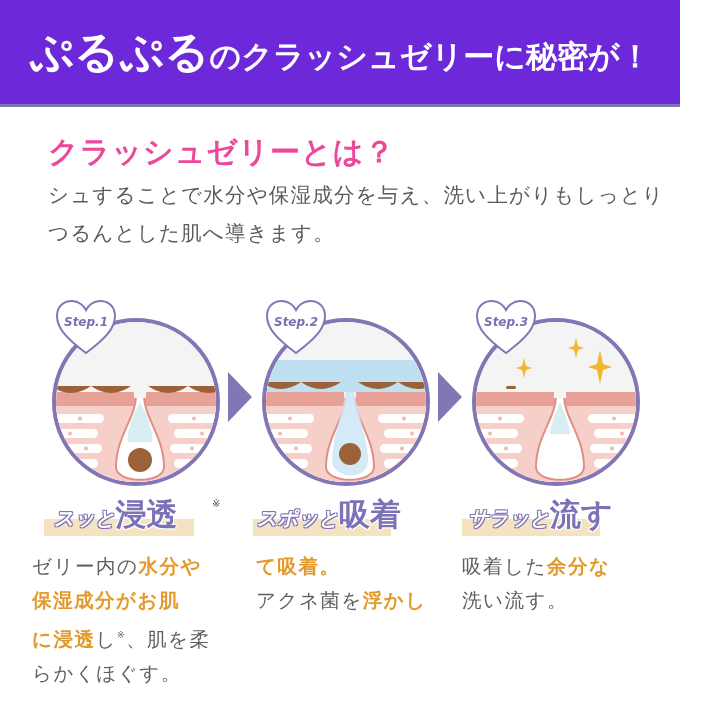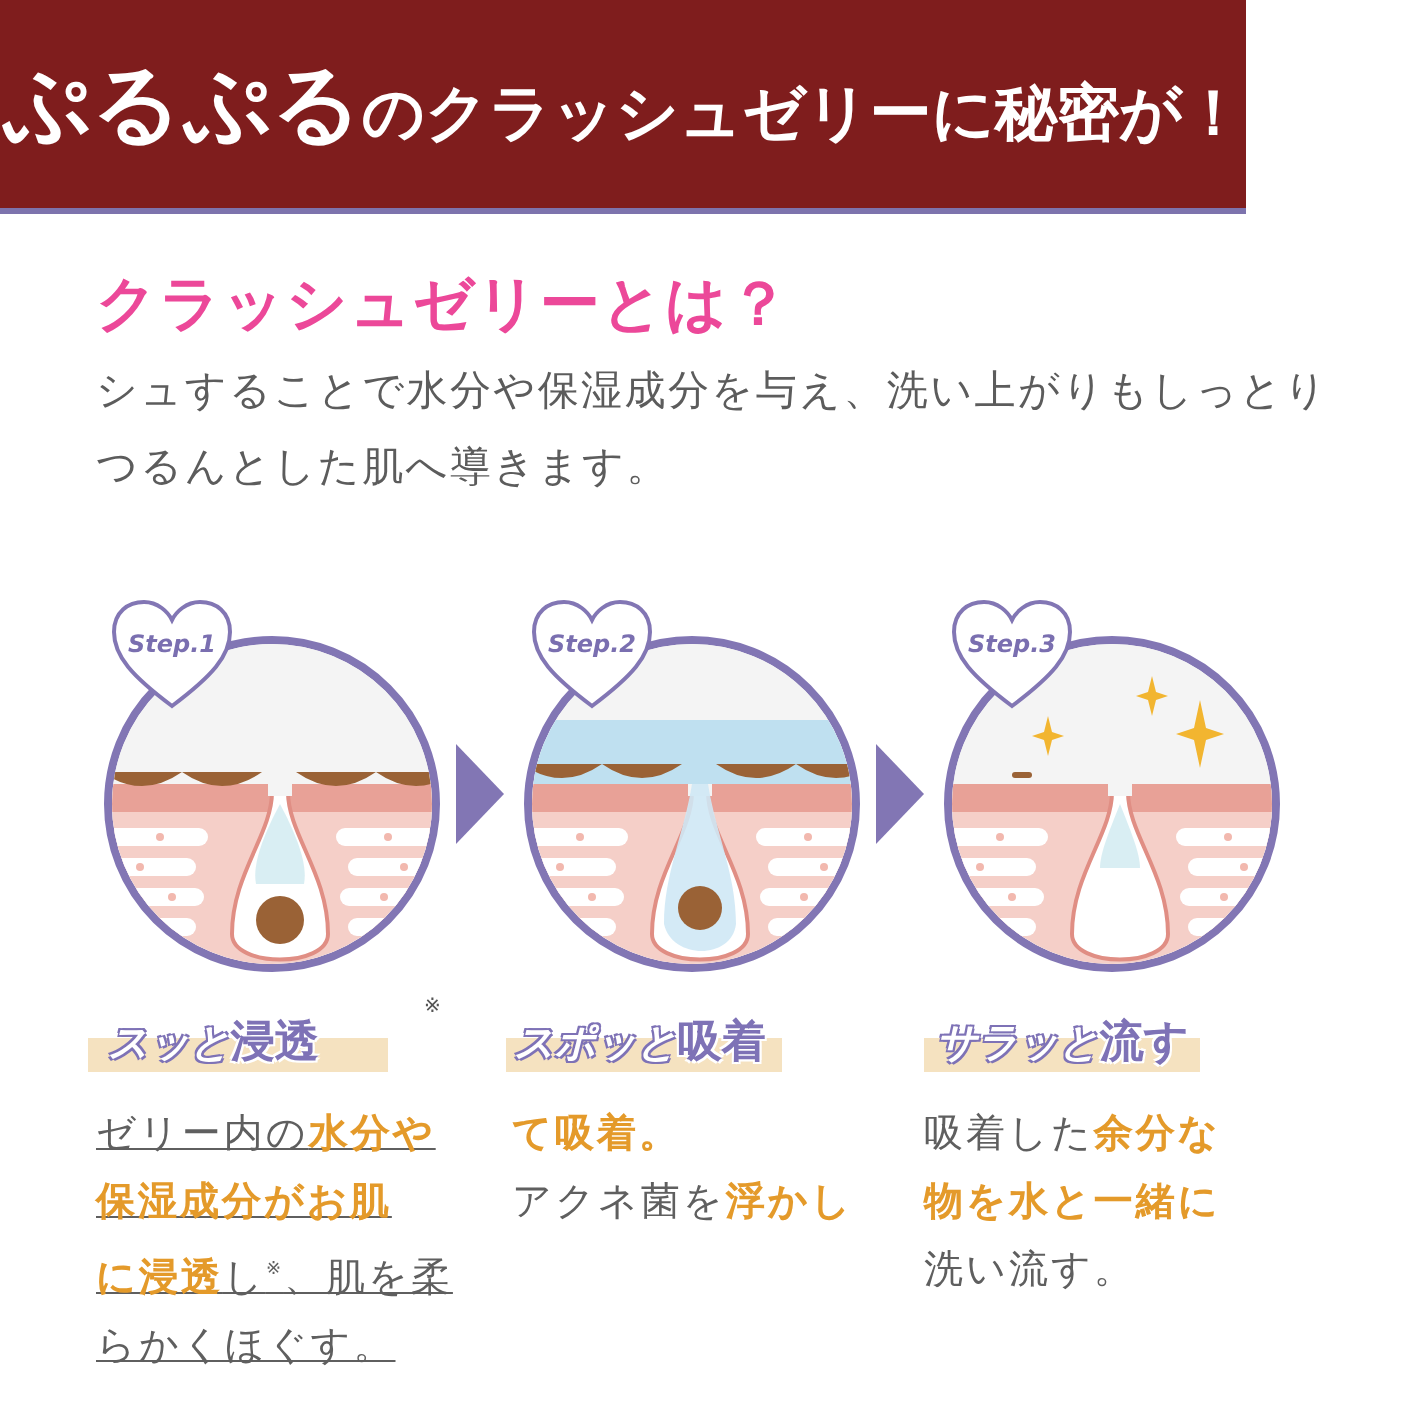--- a/index.html
+++ b/index.html
@@ -1,21 +1,21 @@
 <!DOCTYPE html>
 <html><head>
 <meta charset="utf-8">
 <style>
   * { margin: 0; padding: 0; box-sizing: border-box; }
   html, body { width: 701px; height: 701px; background: #ffffff; overflow: hidden; }
   body { position: relative; font-family: "DejaVu Sans", "Liberation Sans", sans-serif; color: #5f5f5f; }
 
   .banner {
-    position: absolute; left: 0; top: 0; width: 623px; height: 107px;
-    background: #7f1d1d; border-bottom: 3px solid #7d73ad;
+    position: absolute; left: 0; top: 0; width: 680px; height: 107px;
+    background: #6d28d9; border-bottom: 3px solid #7d73ad;
     display: flex; align-items: center; justify-content: center;
   }
   .banner-title { color: #ffffff; font-weight: bold; white-space: nowrap; letter-spacing: 0px; }
   .banner-title .big { font-size: 44px; }
   .banner-title .small { font-size: 31px; }
 
   .intro-heading {
     position: absolute; left: 48px; top: 132px; font-size: 30px; font-weight: bold;
     color: #ec4899; letter-spacing: 1px;
   }
@@ -44,21 +44,21 @@
   }
   .catch-bg {
     position: absolute; left: 0; bottom: 4px; height: 17px; background: #f5e2c0;
   }
   .catch-text {
     position: absolute; left: 10px; bottom: 4px; white-space: nowrap; color: #7e72b6; font-weight: bold;
     text-shadow: -1px -1px 0 #fff, 1px -1px 0 #fff, -1px 1px 0 #fff, 1px 1px 0 #fff;
   }
   .catch-text .s { font-size: 20px; font-style: italic; color: #ffffff;
     text-shadow: -1px -1px 0 #7e72b6, 1px -1px 0 #7e72b6, -1px 1px 0 #7e72b6, 1px 1px 0 #7e72b6; }
-  .catch-text .b { font-size: 22px; }
+  .catch-text .b { font-size: 31px; }
   .catch-mark { position: absolute; font-size: 10px; color: #555; }
 
   .desc {
     position: absolute; font-size: 19.5px; line-height: 34px; color: #5f5f5f; letter-spacing: 1.5px;
   }
   .desc .hl { color: #e49a2a; font-weight: bold; }
   .desc sup { font-size: 9px; vertical-align: 8px; }
 
   .footnote { position: absolute; right: 22px; top: 677px; font-size: 9.5px; color: #333; margin-top: 47px; }
 </style>
@@ -178,31 +178,30 @@
     <span class="s">スポッと</span><span class="b">吸着</span>
   </div>
 </div>
 <div class="catch" style="left:462px; top:496px; width:180px;">
   <div class="catch-bg" style="width:138px;"></div>
   <div class="catch-text" style="left:6px;">
     <span class="s">サラッと</span><span class="b">流す</span>
   </div>
 </div>
 
-<div class="desc" style="left:48px; top:550px; width:200px;text-decoration:underline;">
+<div class="desc" style="left:32px; top:550px; width:200px;">
   <div><span>ゼリー内の</span><span class="hl">水分や</span></div>
   <div><span class="hl">保湿成分がお肌</span></div>
   <div><span class="hl">に浸透</span><span>し</span><sup>※</sup><span>、肌を柔</span></div>
   <div><span>らかくほぐす。</span></div>
 </div>
 
 <div class="desc" style="left:256px; top:550px; width:200px;">
   <div><span class="hl">て吸着。</span></div>
   <div><span>アクネ菌を</span><span class="hl">浮かし</span></div>
 </div>
 
 <div class="desc" style="left:462px; top:550px; width:200px;">
   <div><span>吸着した</span><span class="hl">余分な</span></div>
-  <div><span class="hl">物を水と一緒に</span></div>
   <div><span>洗い流す。</span></div>
 </div>
 
 <div class="footnote">※ 角質層まで</div>
 
 </body></html>

